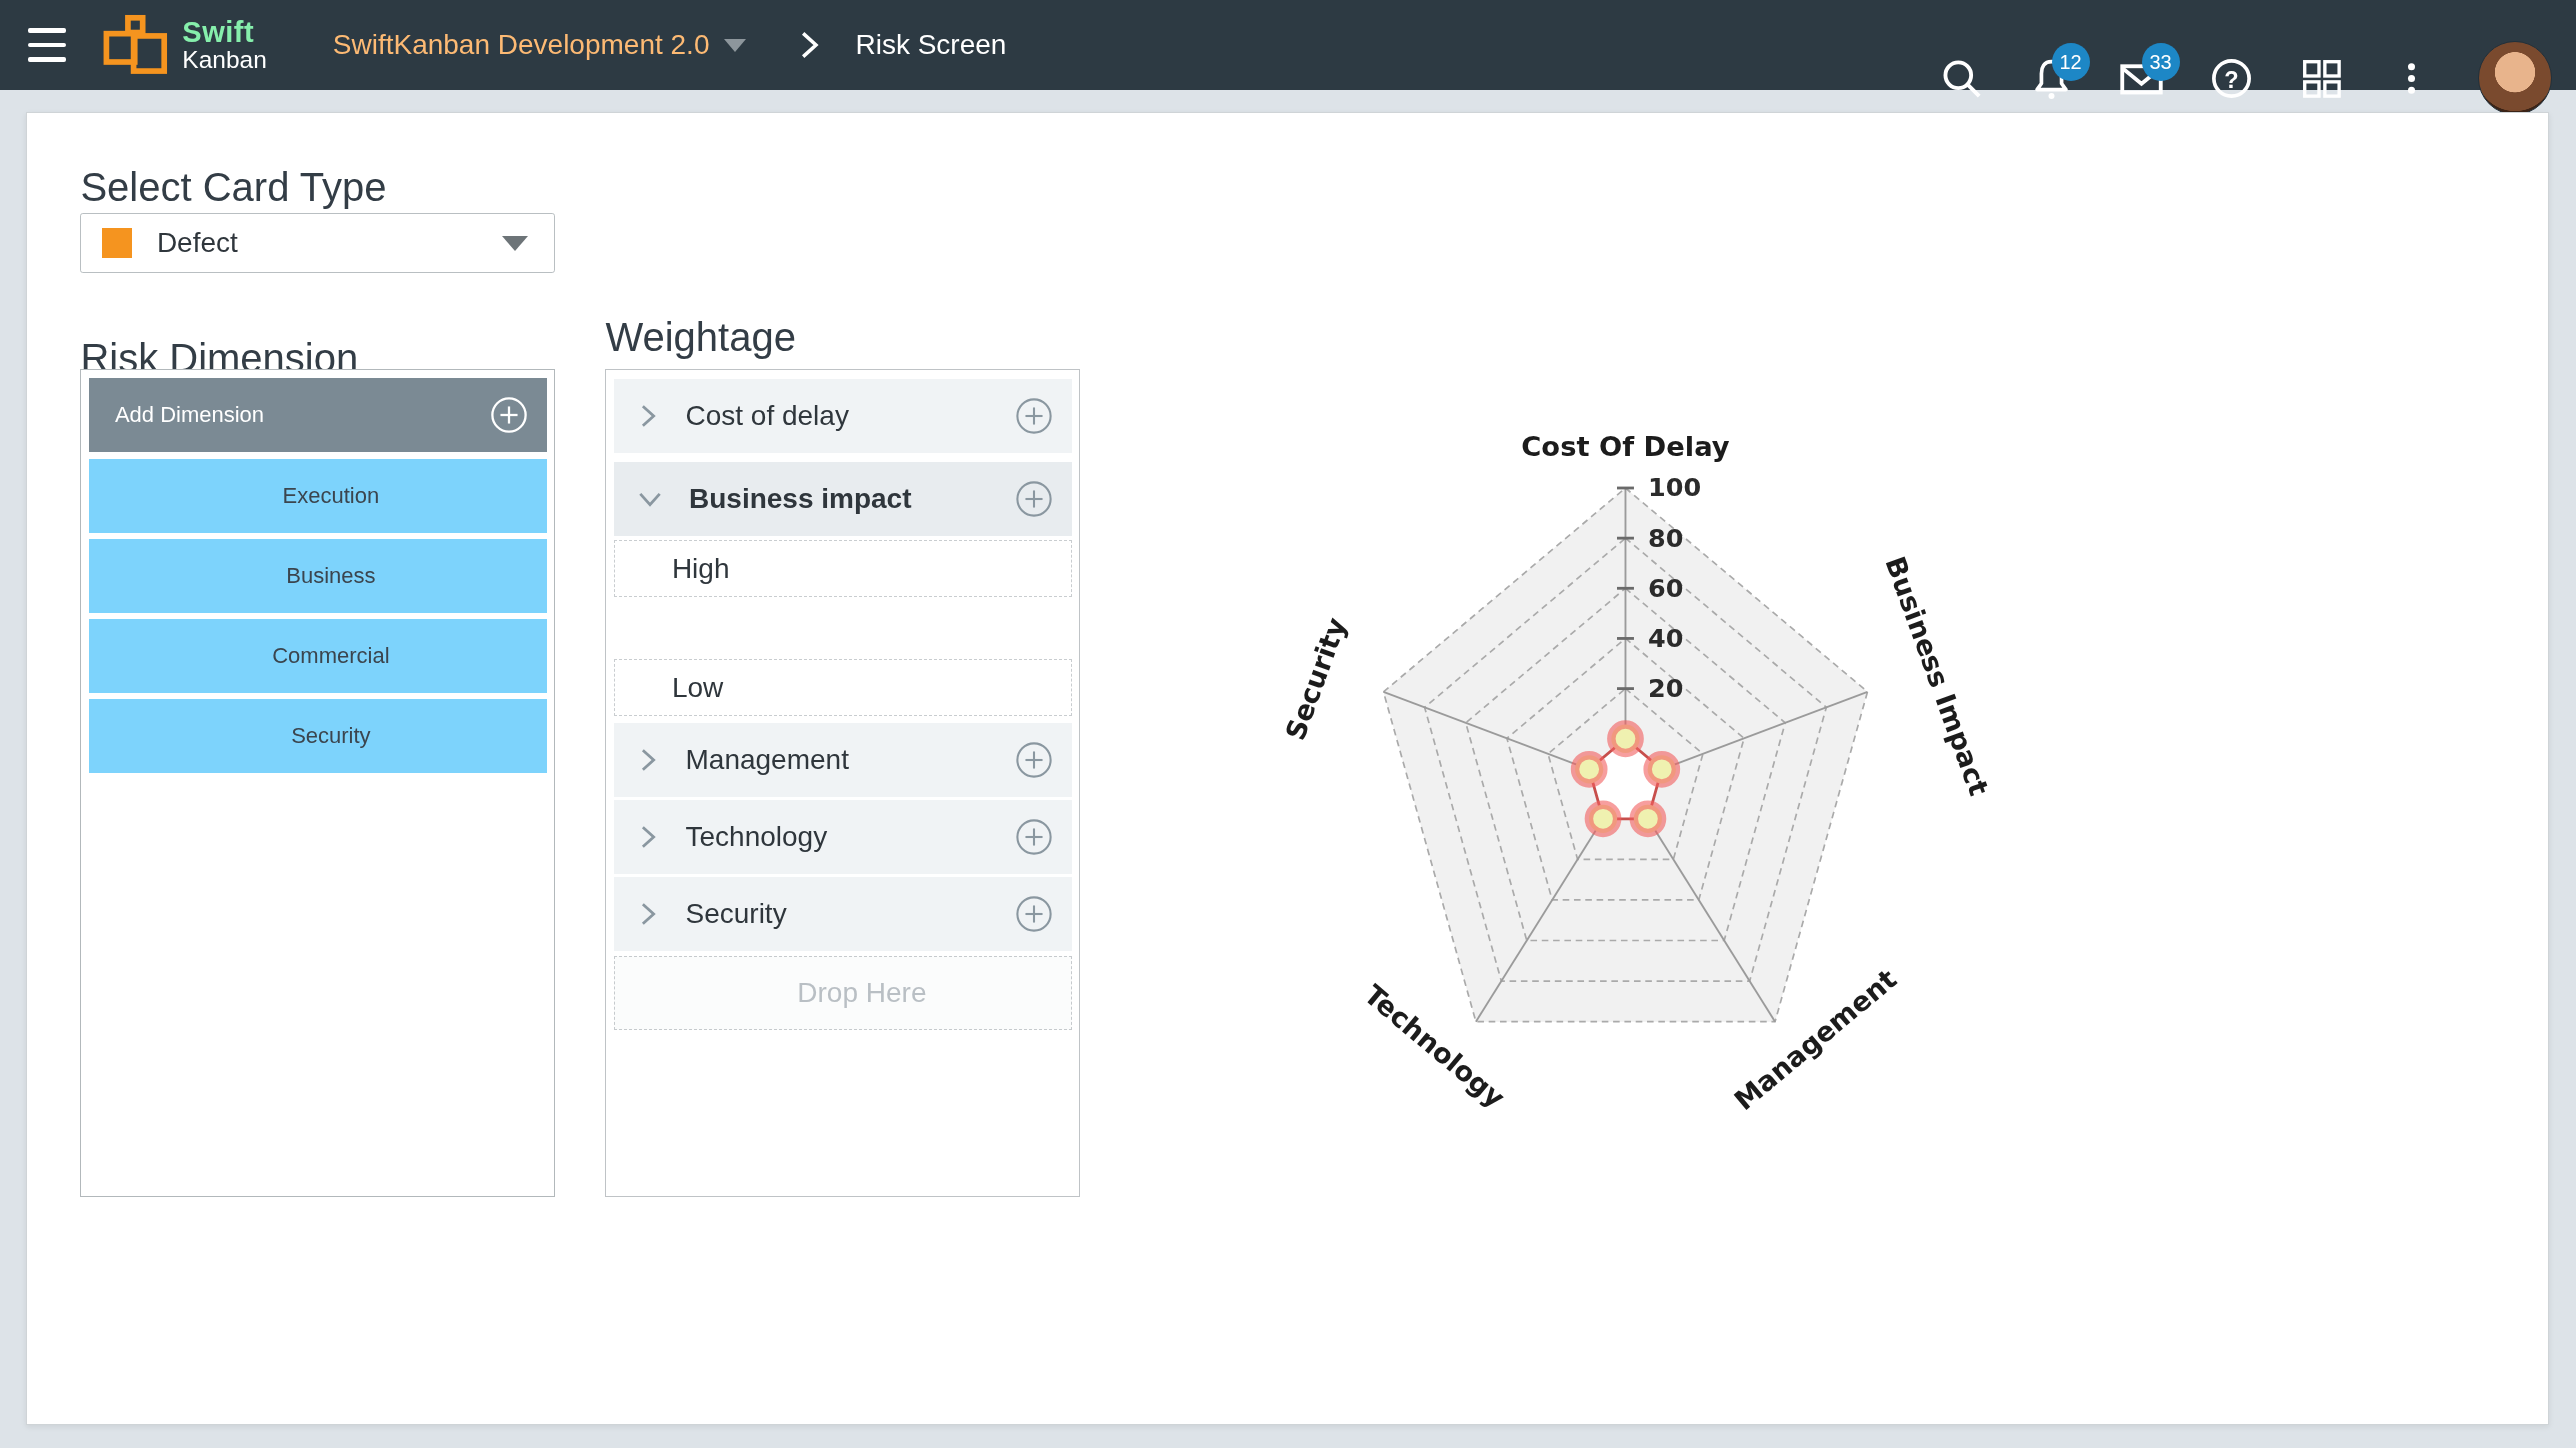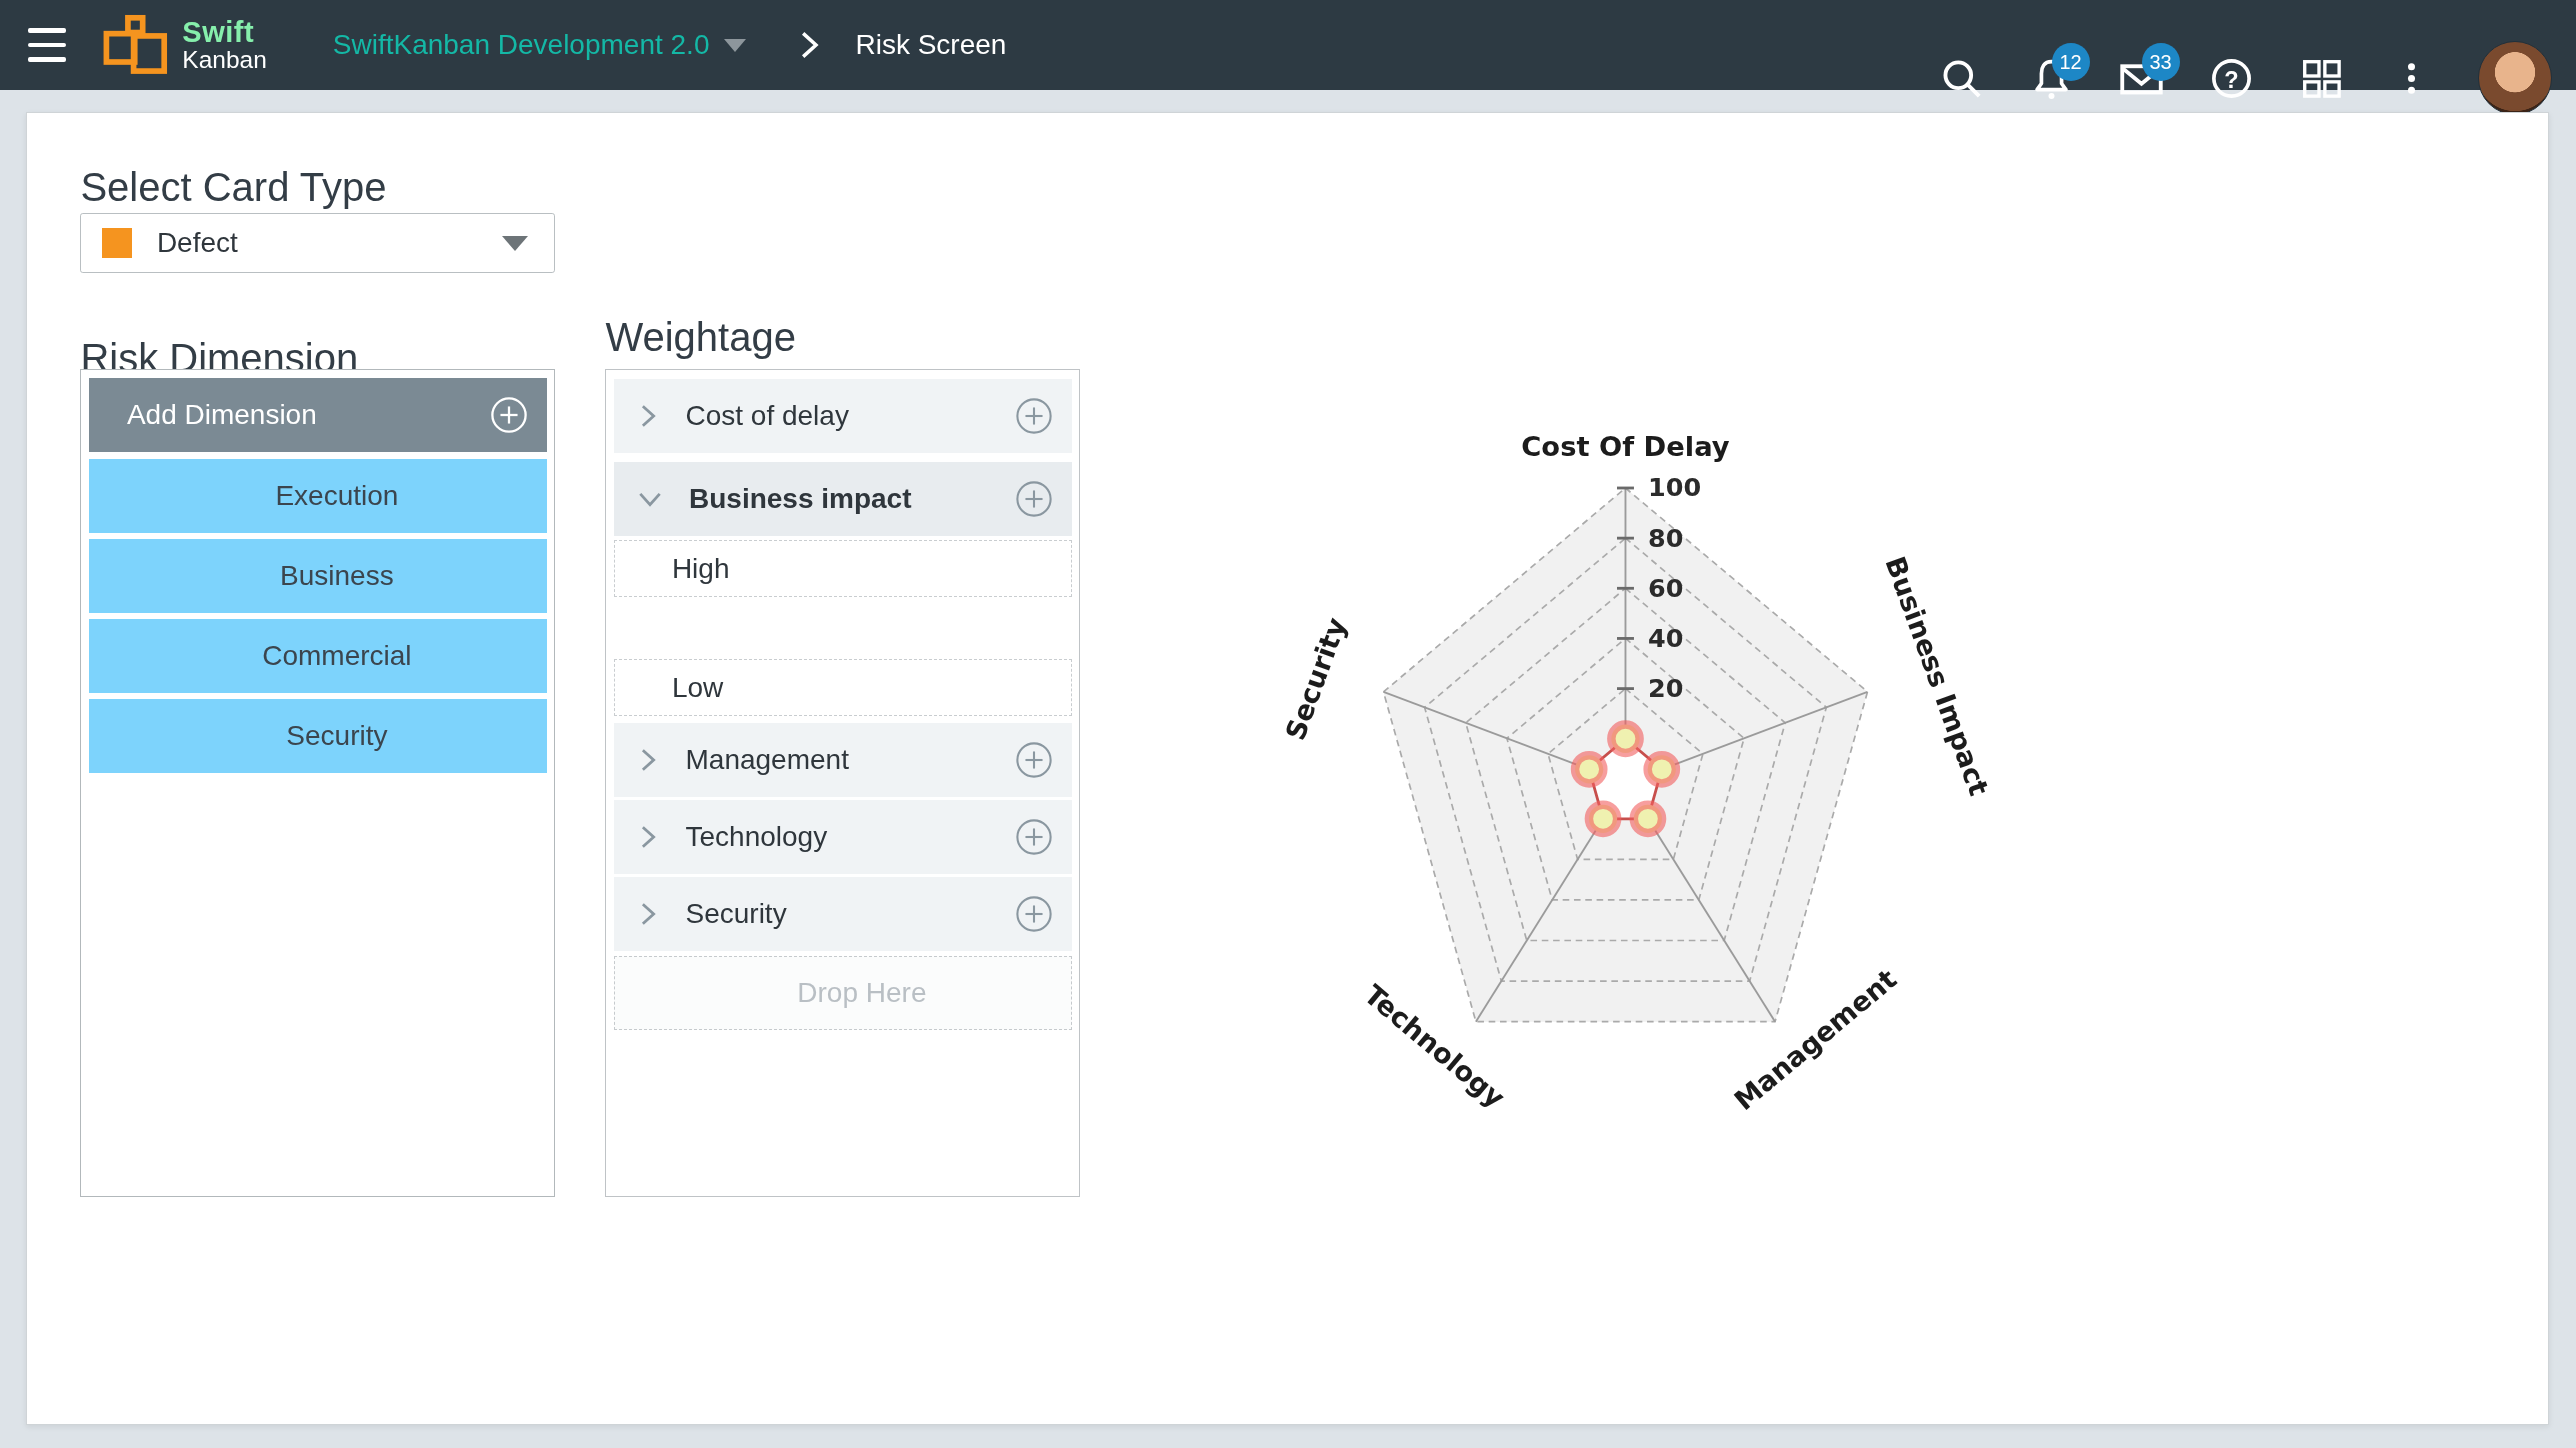--- a/index.html
+++ b/index.html
@@ -10,21 +10,21 @@
   .navbar { position:absolute; left:0; top:0; width:2576px; height:90px;
     background:#2d3a43; display:flex; align-items:center; }
   .hamburger { width:41px; height:34px; margin-left:28px; display:flex; flex-direction:column;
     justify-content:space-between; cursor:pointer; }
   .hamburger span { display:block; width:38px; height:4.7px; background:#fff; border-radius:1.9px; }
   .brand { display:flex; align-items:center; margin-left:34px; }
   .brand-text { margin-left:11.3px; line-height:1.02; }
   .brand-top { color:#86efac; font-weight:bold; font-size:29px; letter-spacing:0.5px; }
   .brand-bottom { color:#fff; font-size:24.5px; }
   .breadcrumb { display:flex; align-items:center; margin-left:66px; }
-  .bc-project { color:#14b8a6; font-size:28px; }
+  .bc-project { color:#fdba74; font-size:28px; }
   .bc-caret { width:0; height:0; border-left:11.3px solid transparent; border-right:11.3px solid transparent;
     border-top:13.2px solid #8d969c; margin-left:15px; }
   .bc-chev { margin:0 32px 0 49px; display:flex; }
   .bc-page { color:#fff; font-size:28px; font-weight:500; }
   .nav-right { position:absolute; right:24.5px; top:0; height:90px; display:flex; align-items:center; gap:43px;margin-top:33px; }
   .icon-btn { position:relative; width:47px; height:47px; display:flex; align-items:center;
     justify-content:center; cursor:pointer; }
   .nav-badge { position:absolute; top:-11.3px; right:-15px; min-width:38px; height:38px; border-radius:19px;
     background:#1d87c6; color:#fff; font-size:20px; display:flex; align-items:center;
     justify-content:center; padding:0 5.7px; }
@@ -46,21 +46,21 @@
   .dd-caret { position:absolute; right:26.4px; width:0; height:0; border-left:13.2px solid transparent;
     border-right:13.2px solid transparent; border-top:15px solid #6d7478; }
 
   
   .panel { position:absolute; background:#fff; border:1.9px solid #b2b8bb; }
   .rd-panel { left:53px; top:256px; width:475px; height:828px; }
   .rd-row { position:absolute; left:7.5px; width:458px; height:74px; display:flex; align-items:center;
     cursor:pointer; }
   .rd-add { background:#7b8a94; color:#fff; }
   .rd-item { background:#7dd3fc; color:#3b454e;justify-content:center; }
-  .rd-row .lbl { font-size:28px; margin-left:38px; }
+  .rd-row .lbl { font-size:22px; margin-left:26px; }
   .plus-circle { position:absolute; right:19px; width:38px; height:38px; }
 
   
   .wt-panel { left:578px; top:256px; width:475px; height:828px; border-color:#bfc3c6; }
   .wt-row { position:absolute; left:7.5px; width:458px; display:flex; align-items:center; cursor:pointer; }
   .wt-group { height:74px; background:#f0f3f5; color:#2f363c; }
   .wt-expanded { background:#e8ecef; }
   .wt-chev { margin-left:22.6px; display:flex; }
   .wt-row .lbl { font-size:28px; margin-left:24.5px; }
   .wt-expanded .lbl { font-weight:600; }

